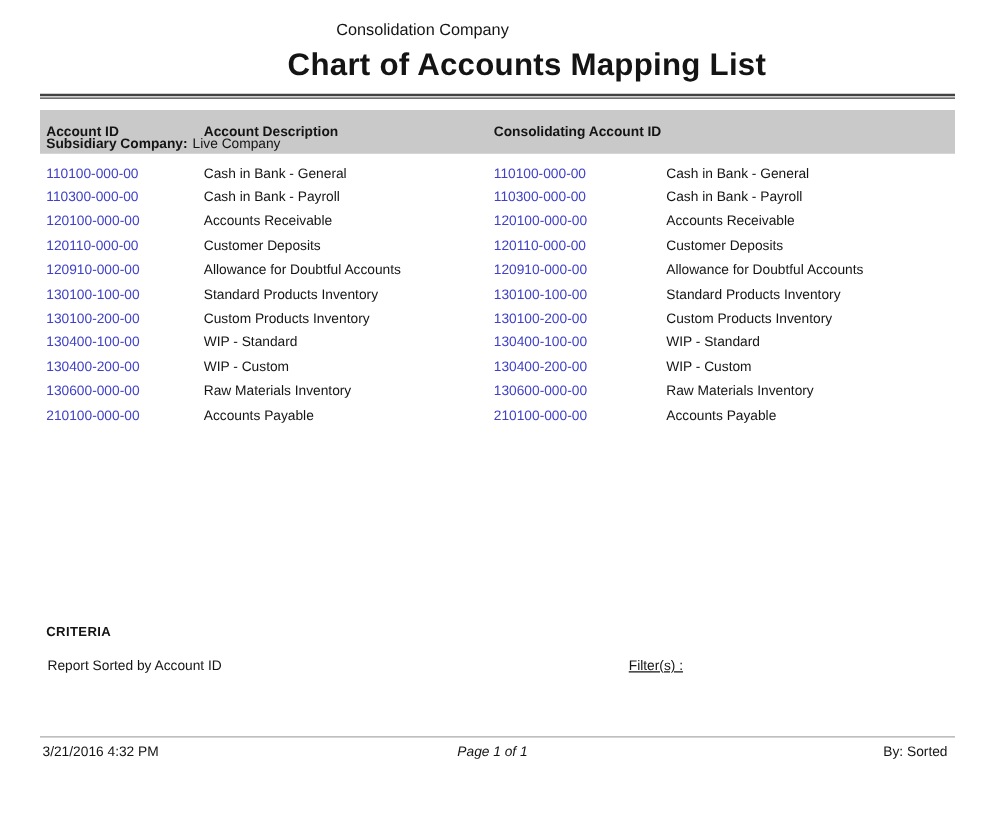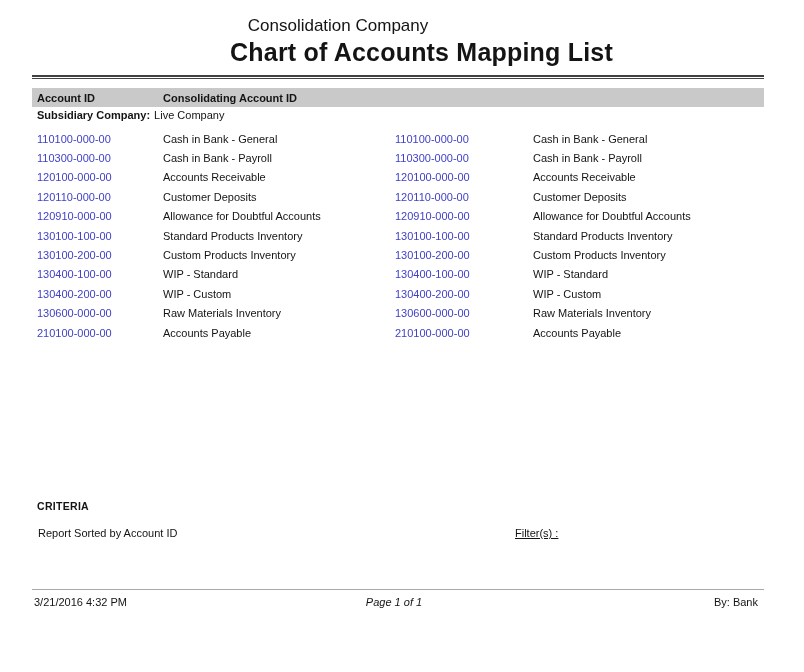--- a/index.html
+++ b/index.html
@@ -11,32 +11,32 @@
   }
   *{box-sizing:border-box;}
   html,body{margin:0;padding:0;}
   body{
     width:804px;height:672px;position:relative;background:#ffffff;
     font-family:"Liberation Sans","DejaVu Sans",sans-serif;color:var(--ink);
     overflow:hidden;
   }
   .company{
     position:absolute;top:16px;left:0;width:676px;text-align:center;
-    font-size:17px;
+    font-size:13px;
   }
   .title{
     position:absolute;top:38px;left:0;width:804px;text-align:center;
     font-size:25px;font-weight:700;letter-spacing:.2px;padding-left:39px;
   }
   .double-rule{
     position:absolute;left:32px;top:75px;width:732px;height:4px;
     border-top:2px solid var(--rule);border-bottom:1px solid var(--rule);
   }
   .thead{
-    position:absolute;left:32px;top:88px;width:732px;height:19px;
+    position:absolute;left:32px;top:88px;width:732px;height:35px;
     background:var(--band);
     display:grid;grid-template-columns:126px 232px 138px auto;
     align-items:center;padding-left:5px;
     font-size:11px;font-weight:700;
   }
   .group-row{
     position:absolute;left:37px;top:109px;font-size:11px;
   }
   .group-row .lbl{font-weight:700;}
   .group-row .val{margin-left:4px;}
@@ -50,21 +50,21 @@
   .id-cell{color:var(--link);cursor:pointer;}
   .criteria-heading{
     position:absolute;left:37px;top:500px;
     font-size:10.5px;font-weight:700;letter-spacing:.3px;
   }
   .criteria{
     position:absolute;left:32px;top:527px;width:732px;height:48px;font-size:11px;
   }
   .crit-left{position:absolute;left:6px;top:0;}
   .crit-mid{position:absolute;left:227px;top:0;line-height:14px;}
-  .crit-right{position:absolute;left:483px;top:0;text-decoration:underline;}
+  .crit-right{position:absolute;left:471px;top:0;text-decoration:underline;}
   .footer-rule{
     position:absolute;left:32px;top:589px;width:732px;height:0;
     border-top:1px solid var(--footrule);
   }
   .footer{
     position:absolute;left:28px;top:596px;width:732px;height:14px;font-size:11px;
   }
   .f-date{position:absolute;left:6px;top:0;}
   .f-page{position:absolute;left:0;top:0;width:100%;text-align:center;font-style:italic;}
   .f-by{position:absolute;right:2px;top:0;}
@@ -72,20 +72,21 @@
 </head>
 <body>
 
 <div class="company">Consolidation Company</div>
 <div class="title">Chart of Accounts Mapping List</div>
 
 <div class="double-rule"></div>
 
 <div class="thead">
   <div>Account ID</div>
+  <div>Account Description</div>
   <div>Consolidating Account ID</div>
 </div>
 
 <div class="group-row">
   <span class="lbl">Subsidiary Company:</span><span class="val">Live Company</span>
 </div>
 
 <div class="rows">
   <div class="row">
     <div class="id-cell">110100-000-00</div>
@@ -170,14 +171,14 @@
 <div class="criteria">
   <div class="crit-left">Report Sorted by Account ID</div>
   <div class="crit-right">Filter(s) :</div>
 </div>
 
 <div class="footer-rule"></div>
 
 <div class="footer">
   <div class="f-date">3/21/2016 4:32 PM</div>
   <div class="f-page">Page 1 of 1</div>
-  <div class="f-by">By: Bank</div>
+  <div class="f-by">By: Sorted</div>
 </div>
 
 </body></html>

